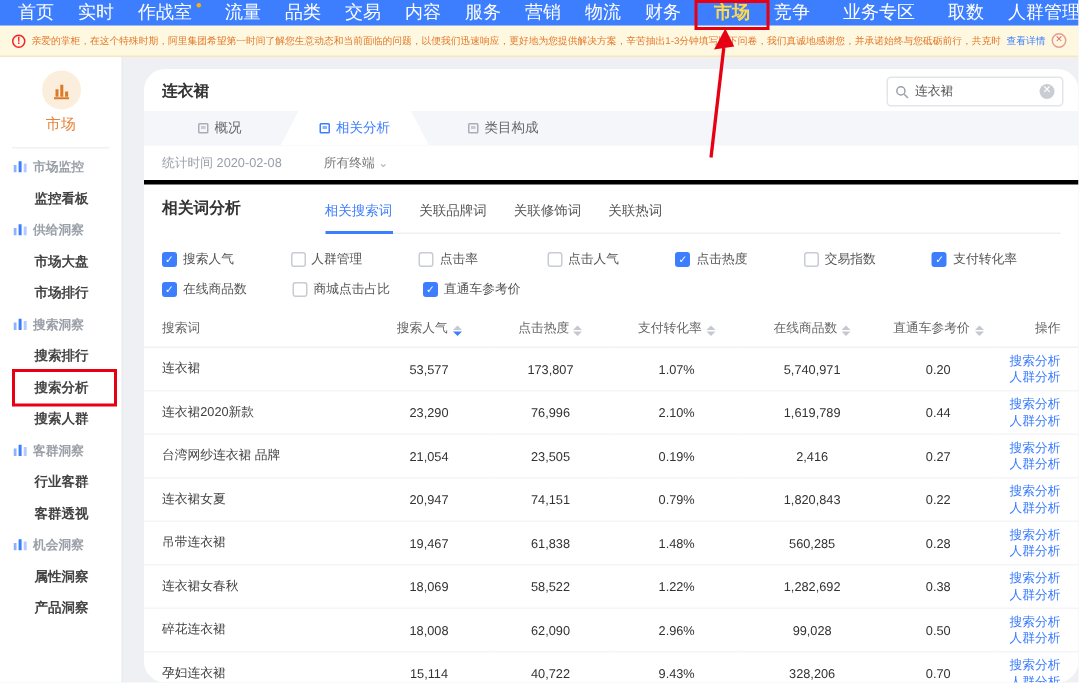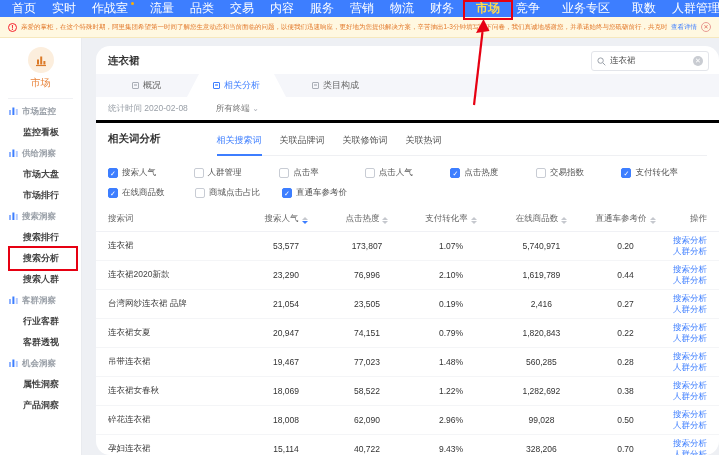--- a/index.html
+++ b/index.html
@@ -364,21 +364,21 @@
             <td>1,820,843</td>
             <td>0.22</td>
             <td>
               <span class="action-link">搜索分析</span>
               <span class="action-link">人群分析</span>
             </td>
           </tr>
           <tr>
             <td>吊带连衣裙</td>
             <td>19,467</td>
-            <td>77,023</td>
+            <td>61,838</td>
             <td>1.48%</td>
             <td>560,285</td>
             <td>0.28</td>
             <td>
               <span class="action-link">搜索分析</span>
               <span class="action-link">人群分析</span>
             </td>
           </tr>
           <tr>
             <td>连衣裙女春秋</td>

